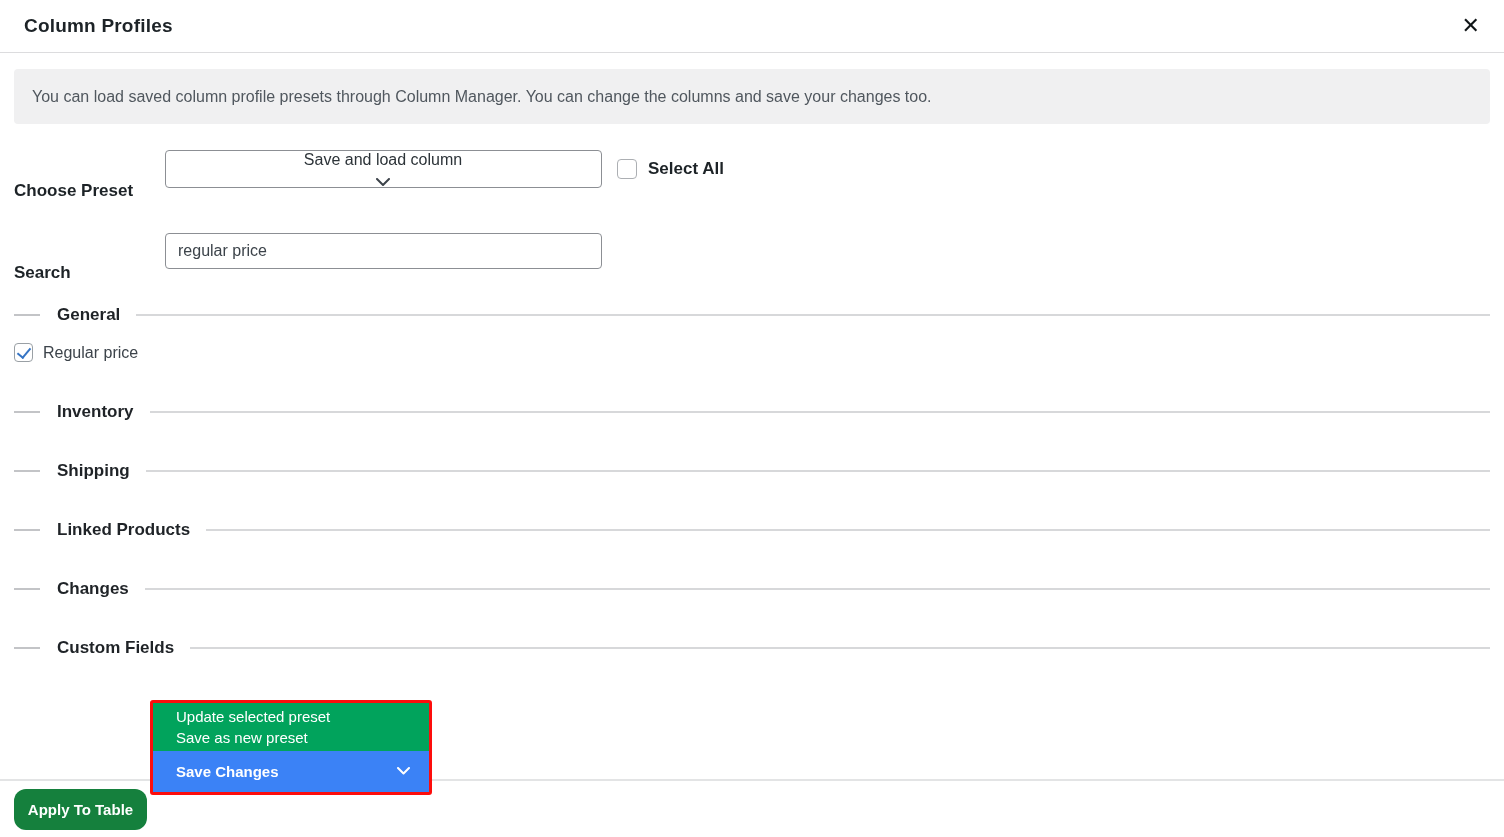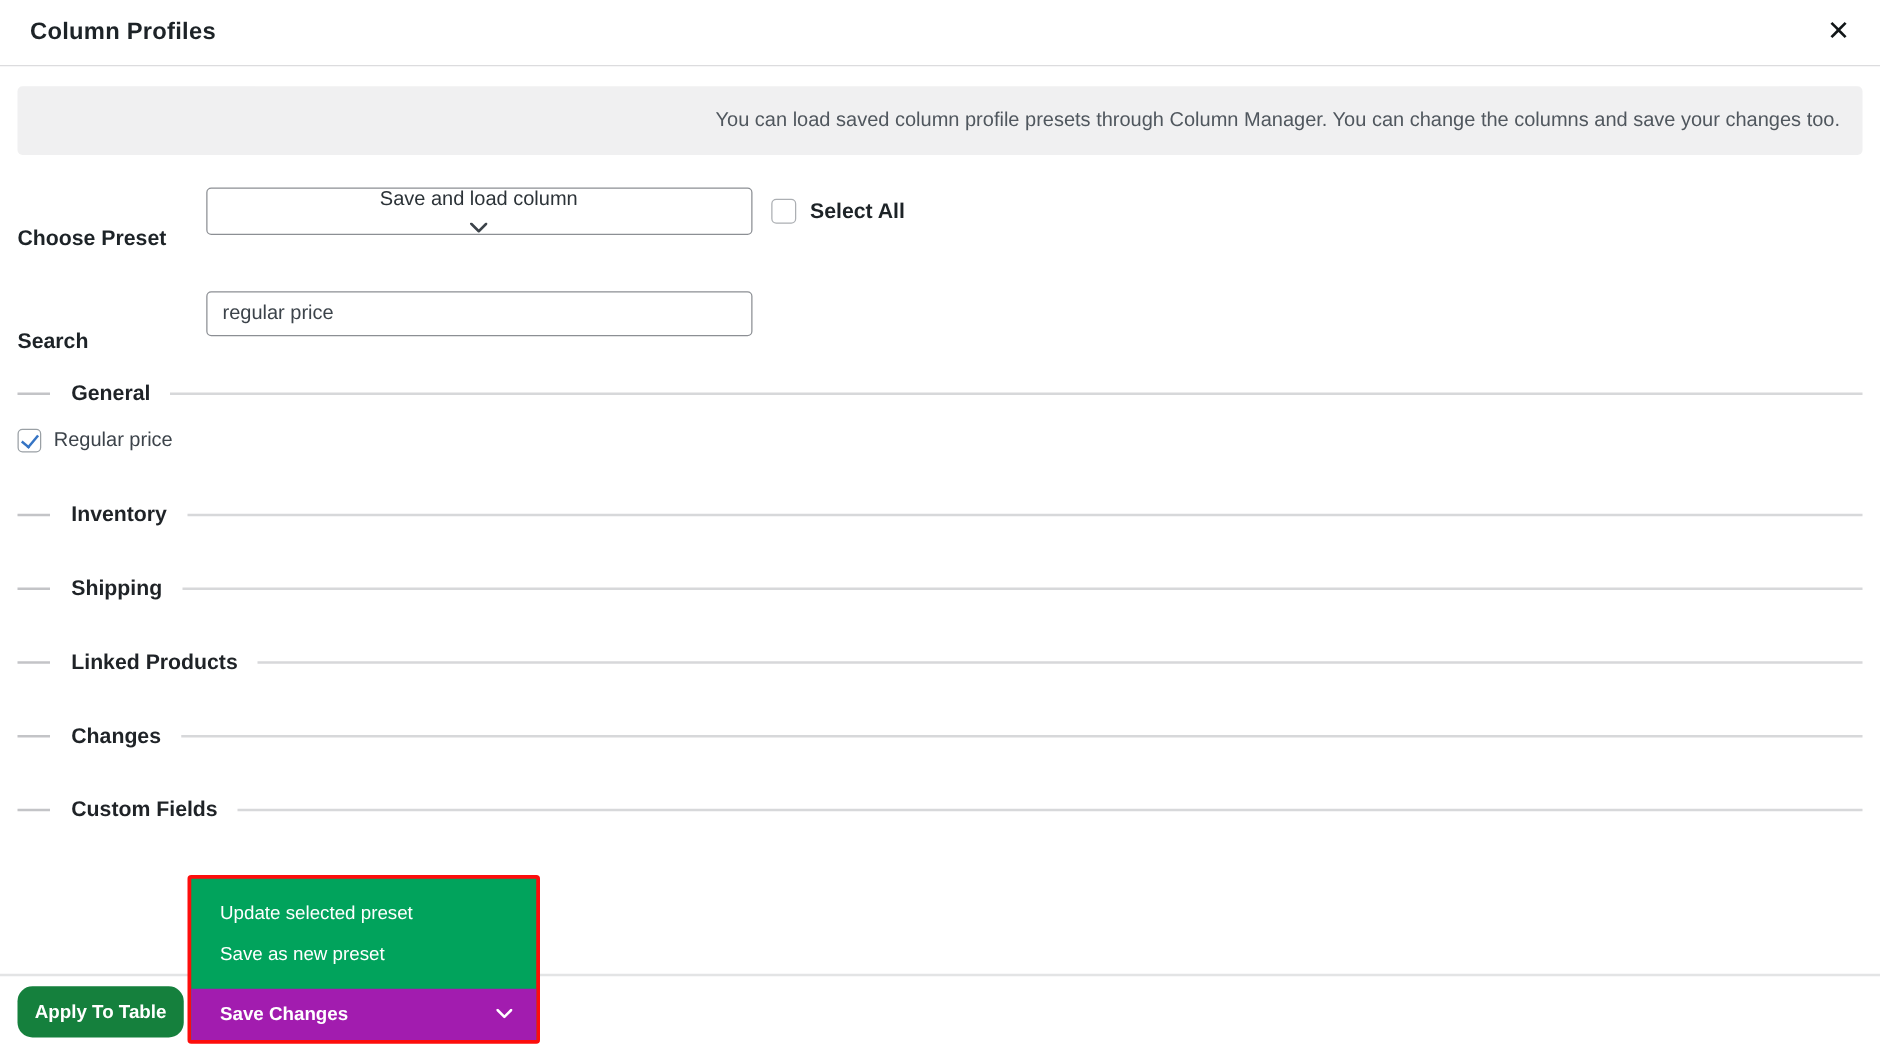--- a/index.html
+++ b/index.html
@@ -43,21 +43,20 @@
   .info-banner {
     margin-top: 16px;
     height: 55px;
     background: #f0f0f1;
     border-radius: 4px;
     display: flex;
     align-items: center;
     padding: 12px 18px;
     font-size: 16px;
     color: #50575e;
-    justify-content: flex-end;
   }
 
   .form-row { display: flex; align-items: center; }
   .form-row .row-label {
     width: 151px;
     font-size: 17px;
     font-weight: 700;
     color: #1d2327;
     flex-shrink: 0;
     margin-top: 45px;
@@ -178,21 +177,21 @@
     font-size: 15px;
     font-weight: 700;
     font-family: "Liberation Sans", sans-serif;
     cursor: pointer;
   }
 
   
   .save-panel {
     position: absolute;
     left: 150px; top: 700px;
-    width: 282px; height: 135px;
+    width: 282px; height: 95px;
     background: #01a35c;
     border: 3px solid #fd0d0c;
     border-radius: 3px;
     display: flex;
     flex-direction: column;
     z-index: 5;
   }
   .menu-items {
     flex: 1;
     display: flex;
@@ -201,21 +200,21 @@
     padding: 2px 0;
   }
   .menu-item {
     color: #ffffff;
     font-size: 15px;
     padding-left: 23px;
     cursor: pointer;
   }
   .save-row {
     height: 41px;
-    background: #a21caf;
+    background: #3b82f6;
     display: flex;
     align-items: center;
     justify-content: space-between;
     padding: 0 18px 0 23px;
     cursor: pointer;
   }
   .save-row .save-label {
     color: #ffffff;
     font-size: 15px;
     font-weight: 700;

